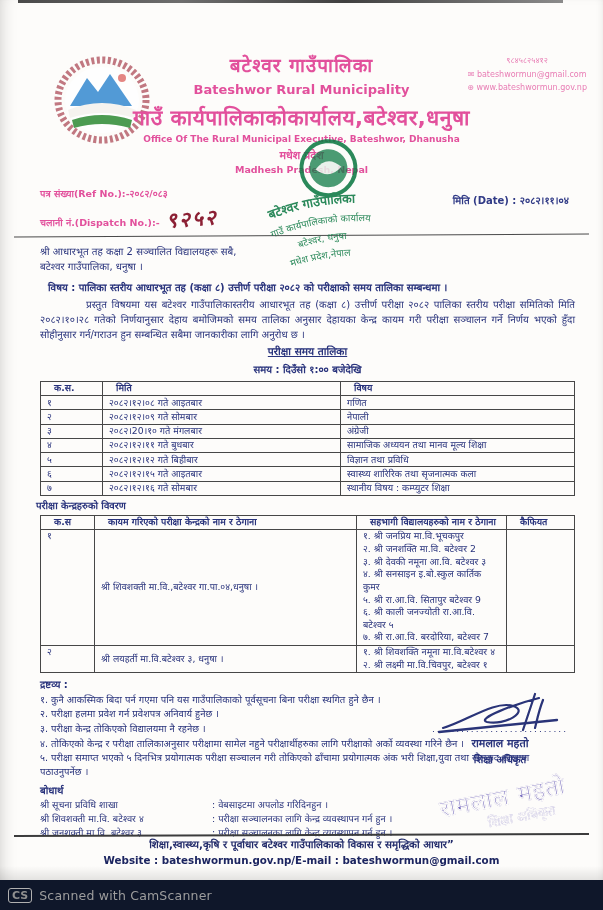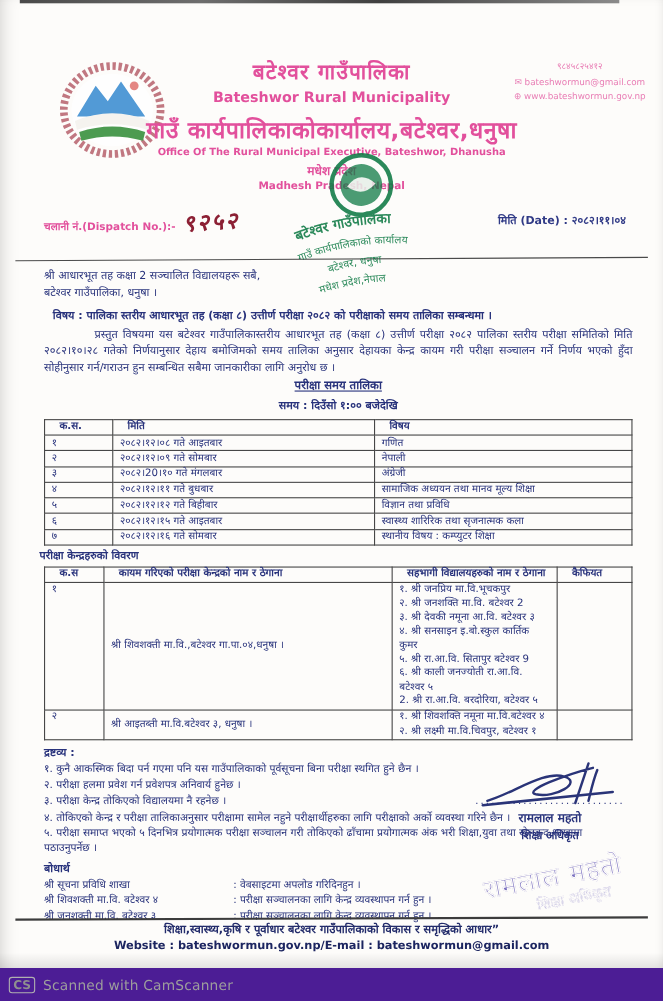--- a/index.html
+++ b/index.html
@@ -68,21 +68,21 @@
             transform:rotate(-11deg);color:#5a4db2;opacity:.8;pointer-events:none;}
   .inkstamp .n{font-size:23px;font-weight:700;letter-spacing:1px;-webkit-text-stroke:.4px #fdfcfa;}
   .inkstamp .t{font-size:13px;font-weight:700;margin-top:-2px;margin-left:30px;-webkit-text-stroke:.3px #fdfcfa;}
   
   .footer{position:absolute;left:0;right:0;top:834px;text-align:center;color:#232c6b;}
   .footer .line{margin:0 14px;border-top:2px solid #3c3c3c;transform:rotate(-.2deg);}
   .footer .slogan{margin-top:1px;font-size:10.3px;font-weight:700;}
   .footer .web{margin-top:3px;font-size:10.3px;font-weight:700;color:#1c2560;}
   .scan-fade{position:absolute;left:0;right:0;top:866px;height:14px;
              background:linear-gradient(180deg,rgba(0,0,0,0) 0%,rgba(0,0,0,.10) 100%);}
-  .cam{position:absolute;left:0;right:0;bottom:0;height:30px;background:#4c1d95;
+  .cam{position:absolute;left:0;right:0;bottom:0;height:30px;background:#0f172a;
        display:flex;align-items:center;padding-left:8px;color:#9d9d9d;}
   .cam .cs{border:1.5px solid #b0b0b0;border-radius:3px;font-size:11px;font-weight:700;
            padding:0 3px;margin-right:7px;color:#8f8f8f;}
   .cam .txt{font-size:12.5px;letter-spacing:.2px;}
 </style>
 </head>
 <body>
 
 <div class="page">
   <div class="scan-top"></div>
@@ -105,20 +105,21 @@
     <div class="prov-en">Madhesh Pradesh, Nepal</div>
   </div>
 
   <div class="contacts">
     <div class="row">९८४५८२५४१२</div>
     <div class="row"><span>✉</span> <span>bateshwormun@gmail.com</span></div>
     <div class="row"><span>⊕</span> <span>www.bateshwormun.gov.np</span></div>
   </div>
 
   <div class="meta">
+    <div class="ref"><span>पत्र संख्या(Ref No.):-</span><span>२०८२/०८३</span></div>
     <div class="disp"><span>चलानी नं.(Dispatch No.):-</span><span class="hand">९२५२</span></div>
     <div class="date"><span>मिति (Date) :</span> <span>२०८२।११।०४</span></div>
   </div>
   <div class="rule"></div>
 
   <svg class="stamp" viewBox="0 0 178 140">
     <circle cx="89" cy="36" r="27" fill="none" stroke="#0f7a45" stroke-width="4"></circle>
     <circle cx="89" cy="36" r="19" fill="#0f7a45" opacity=".85"></circle>
     <path d="M76 36 q13 -14 26 0 q-13 12 -26 0" fill="#fdfcfa" opacity=".9"></path>
     <defs>
@@ -201,28 +202,28 @@
         <td style="vertical-align:top">१</td>
         <td class="vmid">श्री शिवशक्ती मा.वि.,बटेश्वर गा.पा.०४,धनुषा ।</td>
         <td>
           <ul class="plist">
             <li>१. श्री जनप्रिय मा.वि.भूचकपुर</li>
             <li>२. श्री  जनशक्ति मा.वि. बटेश्वर 2</li>
             <li>३. श्री देवकी नमूना आ.वि. बटेश्वर ३</li>
             <li>४. श्री सनसाइन इ.बो.स्कुल कार्तिक कुमर</li>
             <li>५. श्री रा.आ.वि. सितापुर बटेश्वर 9</li>
             <li>६. श्री काली जनज्योती रा.आ.वि. बटेश्वर ५</li>
-            <li>2. श्री रा.आ.वि. बरदोरिया, बटेश्वर ५</li>
+            <li>७. श्री रा.आ.वि. बरदोरिया, बटेश्वर 7</li>
           </ul>
         </td>
         <td></td>
       </tr>
       <tr>
         <td style="vertical-align:top">२</td>
-        <td class="vmid">श्री आइतब्ती मा.वि.बटेश्वर ३, धनुषा ।</td>
+        <td class="vmid">श्री लयहर्ती मा.वि.बटेश्वर ३, धनुषा ।</td>
         <td>
           <ul class="plist">
             <li>१. श्री शिवशक्ति नमूना मा.वि.बटेश्वर ४</li>
             <li>२. श्री लक्ष्मी मा.वि.चिवपुर, बटेश्वर १</li>
           </ul>
         </td>
         <td></td>
       </tr>
     </tbody>
       </table>

